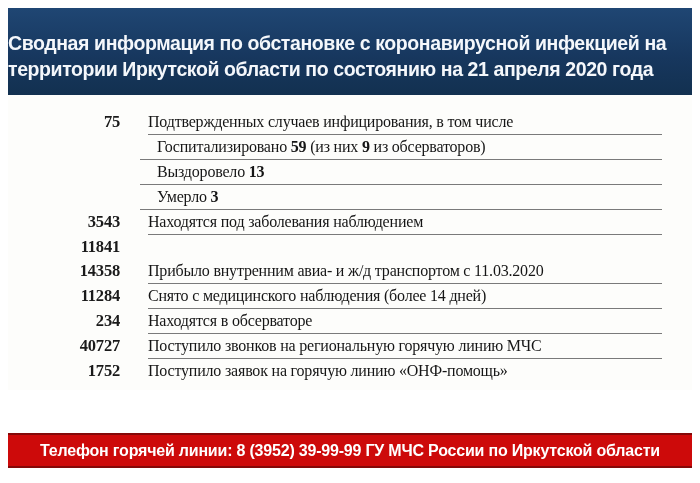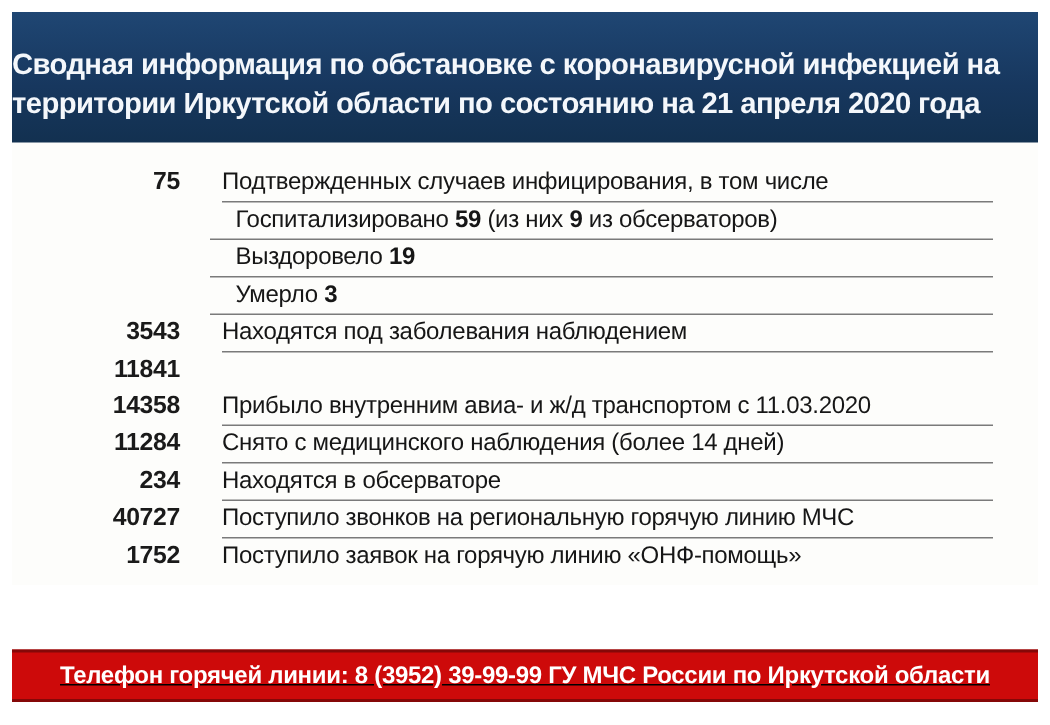--- a/index.html
+++ b/index.html
@@ -15,21 +15,21 @@
     display:flex;flex-direction:column;justify-content:center;align-items:flex-start;
     padding-top:6px;box-sizing:content-box;
   }
   .title-line{
     color:#f4f7fb;font-weight:bold;font-size:19.5px;line-height:26px;
     letter-spacing:-0.4px;white-space:nowrap;text-align:center;
   }
   
   .content{
     position:absolute;left:8px;top:95px;width:684px;height:295px;
-    background:#fdfdfb;padding-top:15px;box-sizing:border-box;
+    background:#fdfdfb;padding-top:15px;box-sizing:border-box;font-family:Liberation Serif, serif;
   }
   .row{display:flex;align-items:flex-start;}
   .row-num{
     flex:none;width:112px;text-align:right;font-weight:bold;
     font-size:16.5px;line-height:17px;color:#1a1a1a;letter-spacing:-0.2px;
     padding:3px 0 4px;
   }
   .row-body{
     flex:1;margin-left:28px;margin-right:30px;
     border-bottom:1px solid var(--rule,#7a7a7a);
@@ -43,21 +43,21 @@
     white-space:pre-line;
   }
   .row-text .b{font-weight:bold;}
   
   .footer-band{
     position:absolute;left:8px;top:433px;width:684px;height:35px;
     background:var(--red,#cd0a0a);
     border-top:2px solid var(--red-dark,#850808);
     border-bottom:2px solid var(--red-dark,#850808);
     box-sizing:border-box;
-    display:flex;align-items:center;justify-content:center;text-decoration:underline;
+    display:flex;align-items:center;justify-content:center;
   }
   .footer-text{
     color:#ffffff;font-weight:bold;font-size:16px;letter-spacing:-0.2px;
     white-space:nowrap;text-align:center;
   }
 </style>
 </head>
 <body>
 
 <div class="board">
@@ -76,21 +76,21 @@
   </div>
       <div class="row sub">
     <div class="row-num"></div>
     <div class="row-body">
       <div class="row-text"><span>Госпитализировано </span><span class="b">59</span><span> (из них </span><span class="b">9</span><span> из обсерваторов)</span></div>
     </div>
   </div>
       <div class="row sub">
     <div class="row-num"></div>
     <div class="row-body">
-      <div class="row-text"><span>Выздоровело </span><span class="b">19</span></div>
+      <div class="row-text"><span>Выздоровело </span><span class="b">13</span></div>
     </div>
   </div>
       <div class="row sub">
     <div class="row-num"></div>
     <div class="row-body">
       <div class="row-text"><span>Умерло </span><span class="b">3</span></div>
     </div>
   </div>
       <div class="row">
     <div class="row-num">3543</div>

